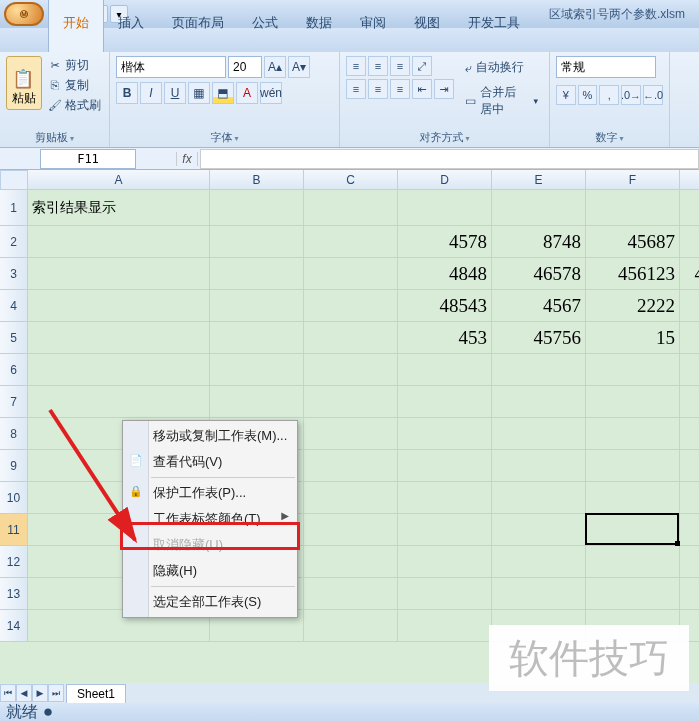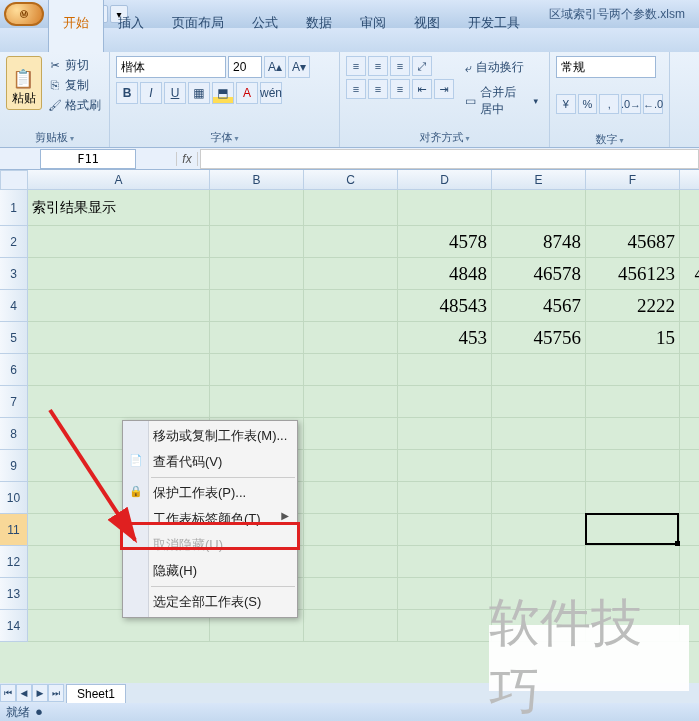--- a/index.html
+++ b/index.html
@@ -28,21 +28,21 @@
 .clip-cmd .ico { width:14px; height:14px; display:inline-flex; align-items:center; justify-content:center; font-size:11px; }
 .font-row1 { display:flex; gap:2px; margin-bottom:4px; }
 .font-sel { height:22px; background:#fff; border:1px solid #9db8d8; font-size:12px; padding:2px 4px; display:flex; align-items:center; }
 .font-sel.name { width:110px; } .font-sel.size { width:34px; }
 .sq { width:22px; height:22px; background:#e8f0fb; border:1px solid #b5cde8; display:flex; align-items:center; justify-content:center; font-size:12px; color:#2a4a70; cursor:pointer; }
 .sq.small { width:20px; height:20px; font-size:11px; }
 .font-row2 { display:flex; gap:2px; }
 .align-rows { display:flex; flex-direction:column; gap:3px; }
 .align-row { display:flex; gap:2px; }
 .align-cmd { display:flex; align-items:center; gap:4px; font-size:12px; color:#2a4a70; padding:2px 4px; border:1px solid transparent; }
-.num-row { display:flex; gap:2px; margin-bottom:16px; }
+.num-row { display:flex; gap:2px; margin-bottom:7px; }
 .num-sel { height:22px; width:100px; background:#fff; border:1px solid #9db8d8; font-size:12px; padding:2px 4px; }
 
 
 .fx-bar { height:22px; background:#e8f0fb; border-bottom:1px solid #9db8d8; display:flex; align-items:center; }
 .name-box { width:96px; height:20px; margin-left:20px; background:#fff; border:1px solid #9db8d8; font-size:12px; padding:1px 6px; text-align:center; font-family:Consolas,monospace; }
 .fx-icon { width:22px; text-align:center; font-style:italic; color:#555; font-size:12px; border-left:1px solid #ccc; border-right:1px solid #ccc; margin-left:40px; }
 .fx-input { flex:1; height:20px; background:#fff; border:1px solid #ccc; margin-left:2px; }
 
 
 .sheet-area { position:relative; background:#d8ecd8; }
@@ -68,24 +68,24 @@
 .ctx-highlight { position:absolute; border:3px solid #e02020; pointer-events:none; }
 .ctx-ico { position:absolute; left:5px; top:3px; width:16px; height:16px; font-size:11px; display:flex; align-items:center; justify-content:center; }
 
 
 .red-arrow { position:absolute; pointer-events:none; }
 
 
 .sheet-tabs { position:absolute; bottom:18px; left:0; right:0; height:20px; background:#dce8f4; display:flex; align-items:center; font-size:12px; }
 .nav-btn { width:16px; height:18px; background:#e8f0fb; border:1px solid #b5cde8; display:flex; align-items:center; justify-content:center; font-size:9px; color:#2a4a70; }
 .sheet-tab { padding:2px 10px; background:#fff; border:1px solid #a8c0dd; border-bottom:none; margin-left:2px; }
-.status { position:absolute; bottom:0; left:0; right:0; height:18px; background:linear-gradient(#d8e6f8,#c5d9ef); font-size:12px; color:#2a4a70; padding:1px 6px; display:flex; align-items:center; gap:6px; }
-
-
-.watermark { position:absolute; right:10px; bottom:30px; width:200px; height:66px; background:#fff; display:flex; align-items:center; justify-content:center; font-size:51px; color:#bbb; font-family:"STSong","SimSun",serif; opacity:0.95; }
+.status { position:absolute; bottom:0; left:0; right:0; height:18px; background:linear-gradient(#d8e6f8,#c5d9ef); font-size:16px; color:#2a4a70; padding:1px 6px; display:flex; align-items:center; gap:6px; }
+
+
+.watermark { position:absolute; right:10px; bottom:30px; width:200px; height:66px; background:#fff; display:flex; align-items:center; justify-content:center; font-size:40px; color:#bbb; font-family:"STSong","SimSun",serif; opacity:0.95; }
 </style>
 </head>
 <body>
 
 <div class="titlebar">
   <div class="office-btn">Ⓜ</div>
   <div class="qat">
     <div class="qat-btn">💾</div>
     <div class="qat-btn">↶</div>
     <div class="qat-btn">↷</div>

